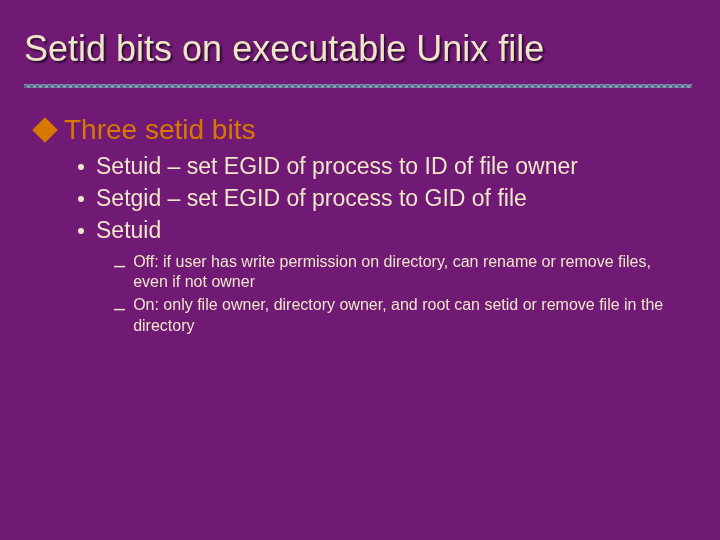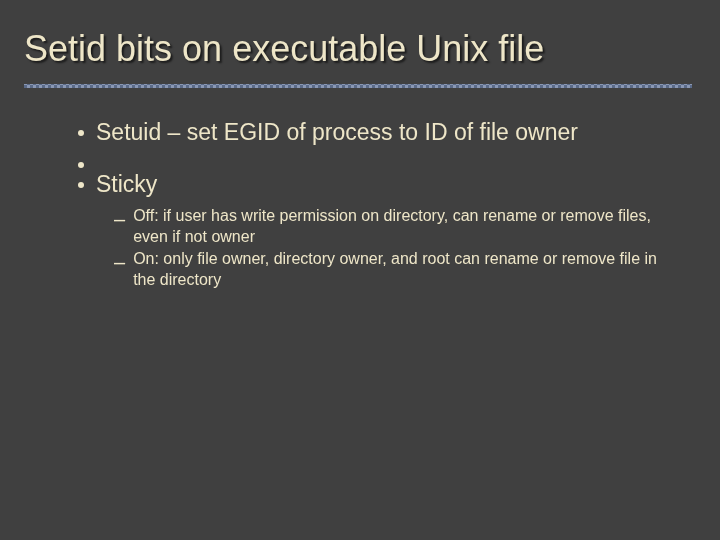--- a/index.html
+++ b/index.html
@@ -7,21 +7,21 @@
     padding: 0;
     width: 720px;
     height: 540px;
     background: #000033;
     font-family: Verdana, Geneva, sans-serif;
     overflow: hidden;
   }
   .slide {
     width: 720px;
     height: 540px;
-    background: #404040;
+    background: #701a75;
     box-sizing: border-box;
     padding: 28px 24px 24px 24px;
   }
   .title {
     font-family: Verdana, Geneva, sans-serif;
     font-size: 36px;
     color: #eee6c8;
     text-shadow: 2px 2px 2px rgba(0,0,0,0.6);
     margin: 0 0 12px 0;
     font-weight: 400;
@@ -104,38 +104,43 @@
     <rect x="0" y="2" width="668" height="4" fill="#5a6a88"></rect>
     <rect x="0" y="2" width="668" height="4" fill="url(#p)"></rect>
     <defs>
       <pattern id="p" x="0" y="0" width="6" height="6" patternUnits="userSpaceOnUse">
         <rect x="0" y="0" width="3" height="3" fill="#8a98b4"></rect>
         <rect x="3" y="3" width="3" height="3" fill="#8a98b4"></rect>
       </pattern>
     </defs>
   </svg>
 
+  <div class="section-heading">
+    <div class="diamond"></div>
+    <div class="section-heading-text">Three setid bits</div>
+  </div>
 
   <div class="bullet-list">
     <div class="bullet-item">
       <div class="bullet-dot"></div>
       <div class="bullet-text">Setuid – set EGID of process to ID of file owner</div>
     </div>
     <div class="bullet-item">
       <div class="bullet-dot"></div>
+      <div class="bullet-text">Setgid – set EGID of process to GID of file</div>
     </div>
     <div class="bullet-item">
       <div class="bullet-dot"></div>
-      <div class="bullet-text">Sticky</div>
+      <div class="bullet-text">Setuid</div>
     </div>
   </div>
 
   <div class="sub-list">
     <div class="sub-item">
       <div class="sub-dash">–</div>
       <div class="sub-text">Off: if user has write permission on directory, can rename or remove files, even if not owner</div>
     </div>
     <div class="sub-item">
       <div class="sub-dash">–</div>
-      <div class="sub-text">On: only file owner, directory owner, and root can rename or remove file in the directory</div>
+      <div class="sub-text">On: only file owner, directory owner, and root can setid or remove file in the directory</div>
     </div>
   </div>
 </div>
 
 </body></html>

